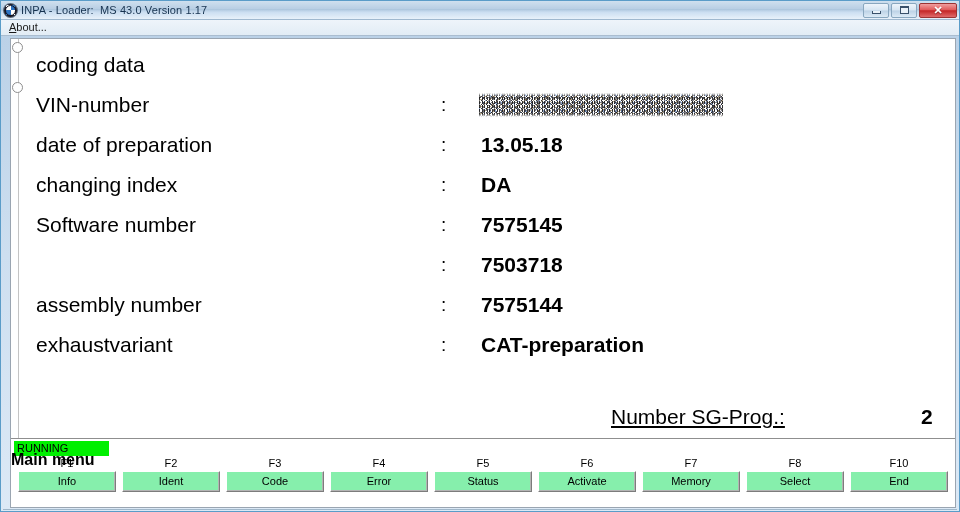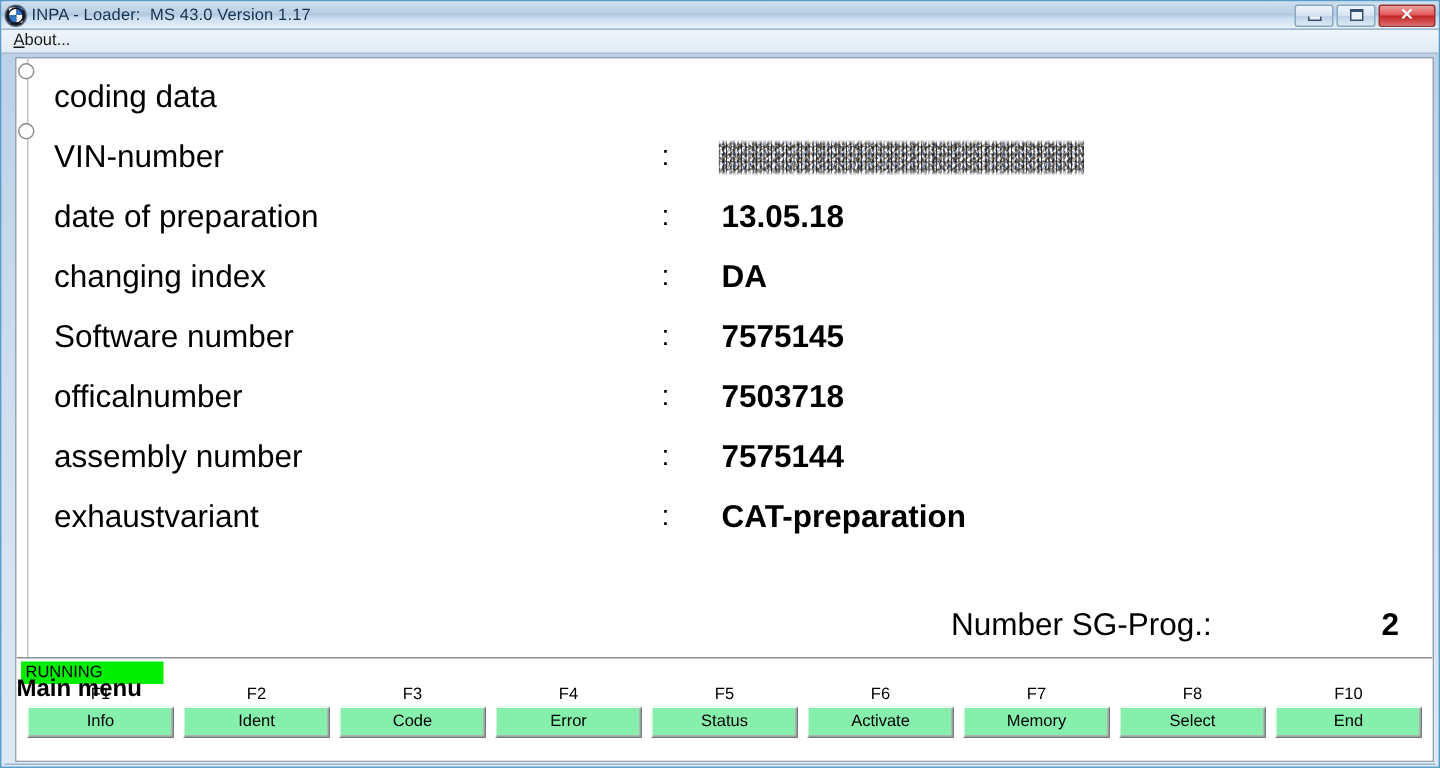--- a/index.html
+++ b/index.html
@@ -232,24 +232,25 @@
 
   
   #sgprog-row {
     position: absolute;
     left: 0; right: 0;
     top: 366px;
     height: 30px;
   }
   #sgprog-label {
     position: absolute;
-    left: 623px;
+    left: 600px;
     font-size: 21px;
     color: #000000;
     white-space: nowrap;
+    text-decoration: underline;
   }
   #sgprog-value {
     position: absolute;
     left: 910px;
     font-size: 21px;
     font-weight: bold;
     color: #000000;
   }
 
   
@@ -392,21 +393,20 @@
         <span class="value">DA</span>
       </div>
 
       <div class="row">
         <span class="label">Software number</span>
         <span class="colon">:</span>
         <span class="value">7575145</span>
       </div>
 
       <div class="row">
-        <span class="label">officalnumber</span>
         <span class="colon">:</span>
         <span class="value">7503718</span>
       </div>
 
       <div class="row">
         <span class="label">assembly number</span>
         <span class="colon">:</span>
         <span class="value">7575144</span>
       </div>
 

